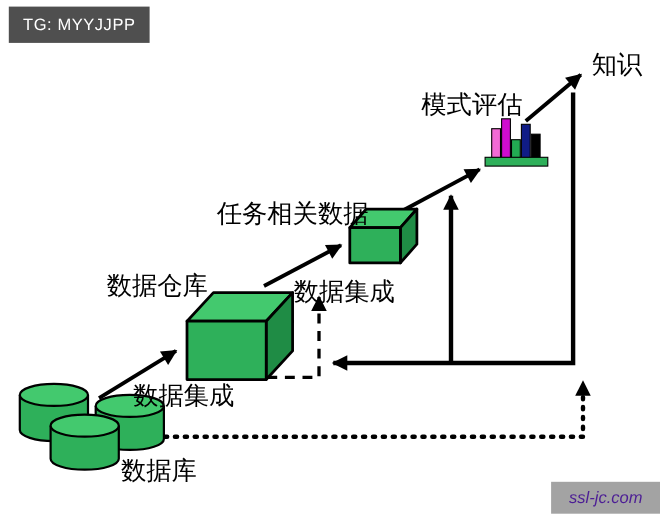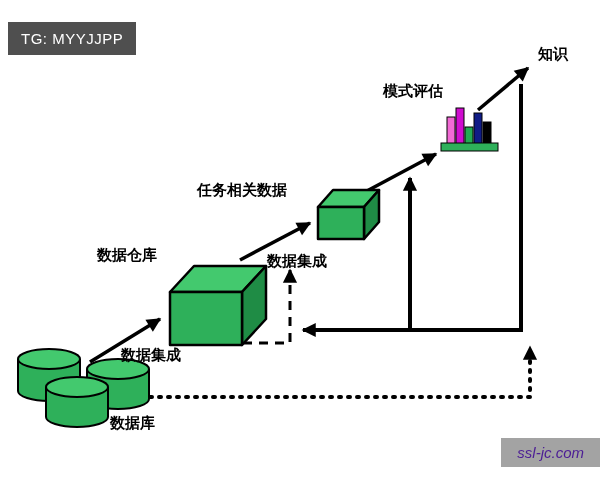--- a/index.html
+++ b/index.html
@@ -11,33 +11,32 @@
     font-family:"Liberation Sans", sans-serif;
   }
   svg { position:absolute; left:0; top:0; }
   .solid  { stroke:#000; stroke-width:4; fill:none; }
   .thin   { stroke:#000; stroke-width:3.5; fill:none; }
   .dashed { stroke:#000; stroke-width:3; fill:none; stroke-dasharray:9 7; }
   .dotted { stroke:#000; stroke-width:4; fill:none; stroke-dasharray:2 7; stroke-linecap:round; }
   .lbl {
     position:absolute;
     font-family:"Liberation Serif","DejaVu Serif",serif;
-    font-weight:bold;
-    font-size:15px;
+    font-weight:normal;
+    font-size:23px;
     color:#000;
     white-space:nowrap;
     line-height:1.2;
     text-align:center;
   }
   .tg-badge {
     position:absolute; left:8px; top:6px;
     background:#4f4f4f; color:#ffffff;
     font-size:15px; padding:8px 13px;
     letter-spacing:0.5px;
-    margin-top:16px;
   }
   .site-badge {
     position:absolute; right:0; bottom:13px;
     background:#a3a3a3; color:#4c1d95;
     font-size:15px; padding:6px 16px;font-style:italic;
   }
 </style>
 </head>
 <body>
 

